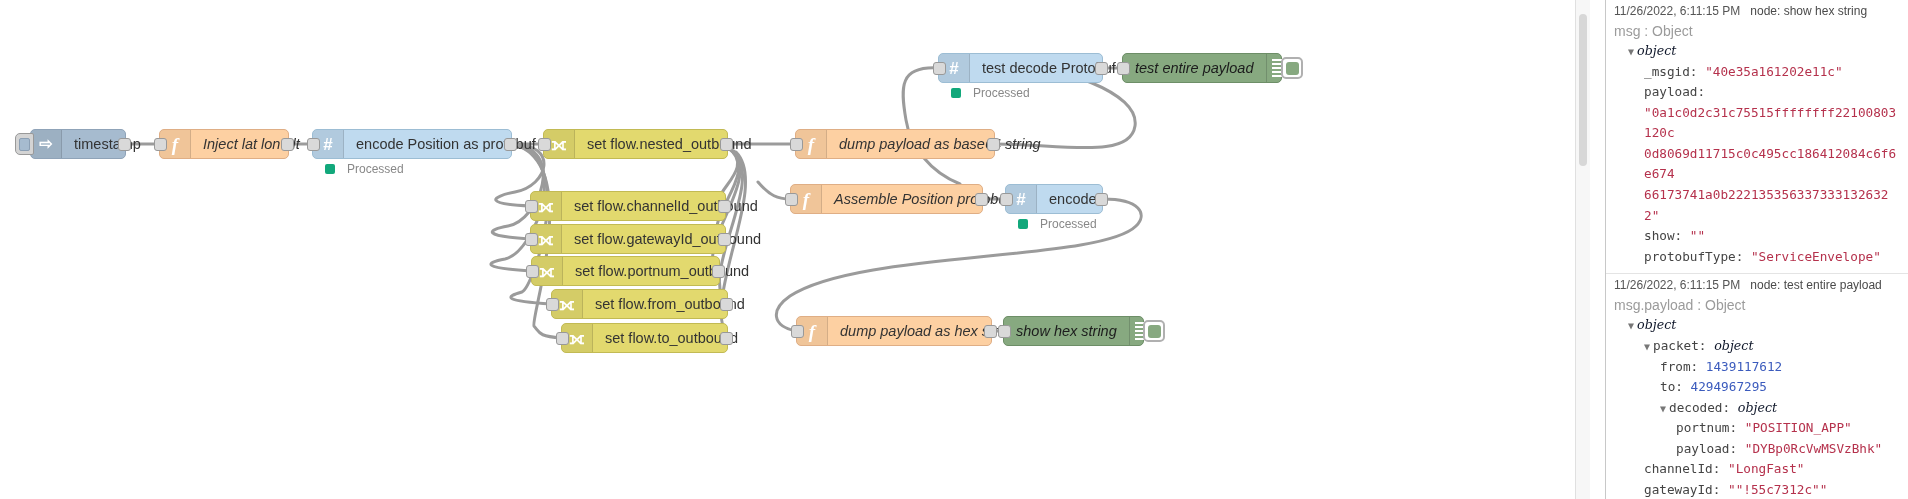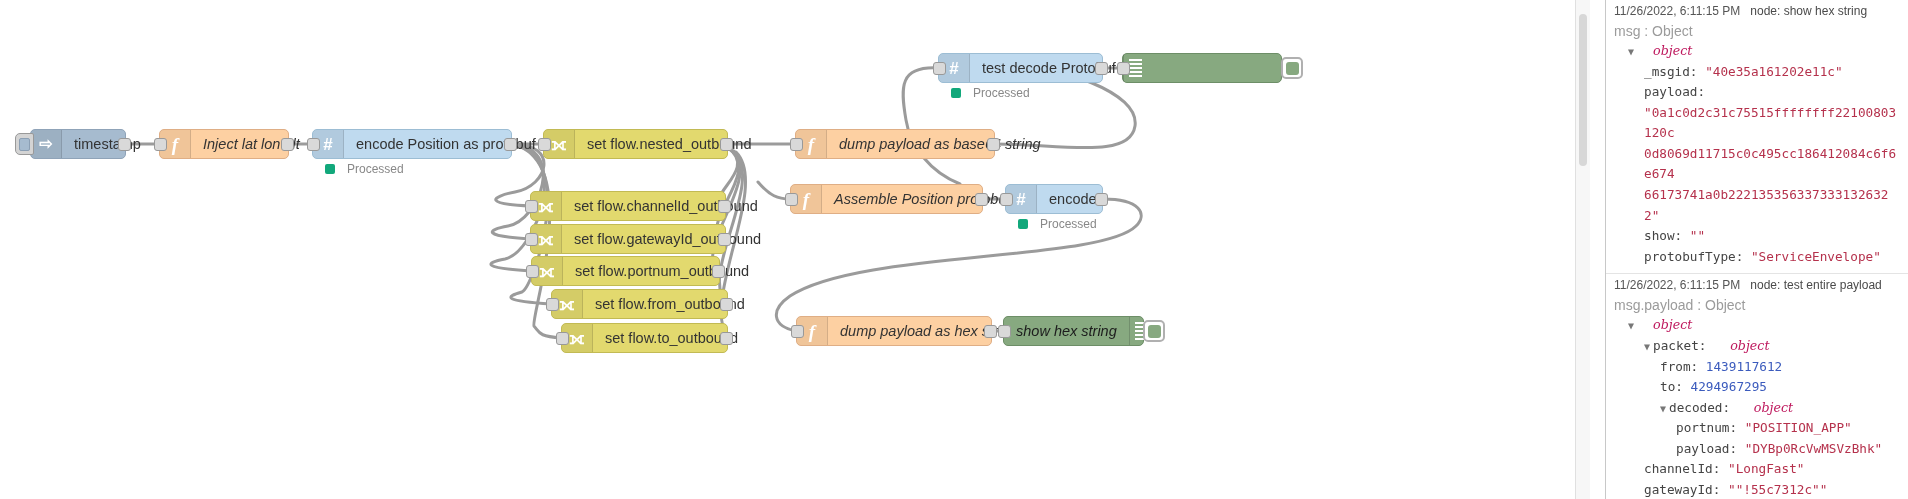--- a/index.html
+++ b/index.html
@@ -176,21 +176,21 @@
     line-height:1.62;
     color:#444;
   }
   .row { white-space: pre-wrap; word-break: break-all; }
   .ind1 { padding-left: 14px; }
   .ind2 { padding-left: 30px; }
   .ind3 { padding-left: 46px; }
   .ind4 { padding-left: 62px; }
   .caret { color:#777; font-size:10px; margin-right:3px; }
   .k { color:#444; }
-  .t-obj  { color:#be185d; font-style: italic; font-family:"DejaVu Serif", serif;margin-left:16px;}
+  .t-obj  { color:#0f172a; font-style: italic; font-family:"DejaVu Serif", serif;}
   .v-str  { color:#b5314c; }
   .v-num  { color:#3b5bbd; }
 </style>
 </head>
 <body>
 
 <div id="app">
 
   <div id="canvas">
 
@@ -347,20 +347,21 @@
           </div>
           <div class="label">test decode Protobuf</div>
           <div class="port out"></div>
           <div class="status">
             <span class="dot"></span>
             <span>Processed</span>
           </div>
         </div>
         <div class="node n-debug italic center" style="left: 1122px; top: 53px; width: 160px;">
           <div class="port in"></div>
+          <div class="label">test entire payload</div>
           <div class="dbg-tools">
             <div class="dbg-bars">
               <span></span>
               <span></span>
               <span></span>
               <span></span>
               <span></span>
             </div>
           </div>
           <div class="dbg-toggle">

